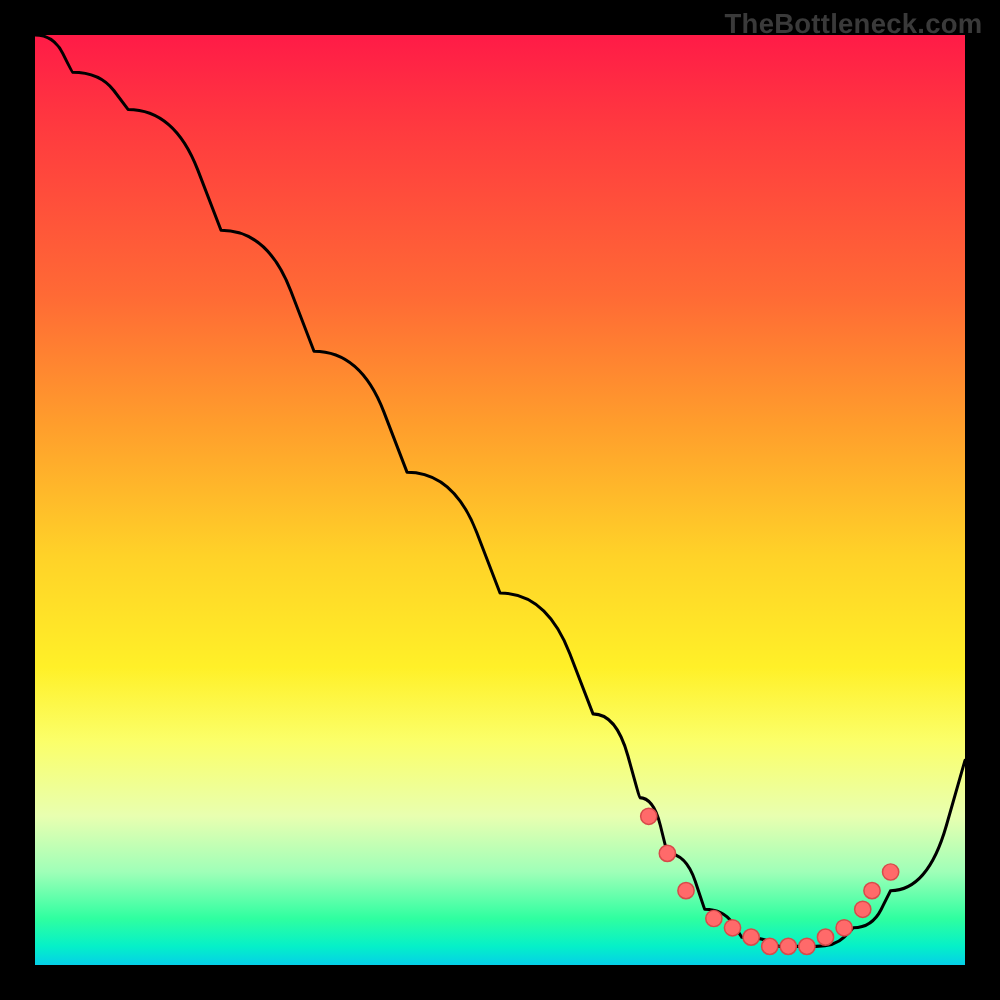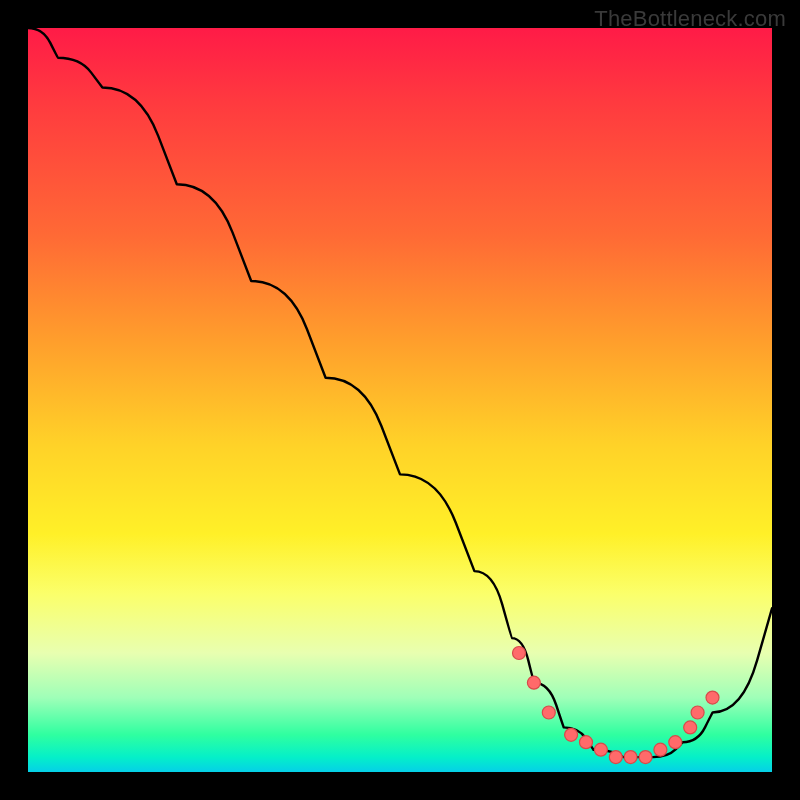--- a/index.html
+++ b/index.html
@@ -40,21 +40,21 @@
       #05d0e8 100%
     );
     overflow: hidden;
   }
   .watermark {
     position: absolute;
     top: 6px;
     right: 14px;
     color: #3a3a3a;
     font-size: 22px;
-    font-weight: 400;
+    font-weight: 700;
     letter-spacing: 0.2px;
     user-select: none;
   }
   svg.curve {
     position: absolute;
     inset: 0;
     width: 100%;
     height: 100%;
   }
   .path-main {

